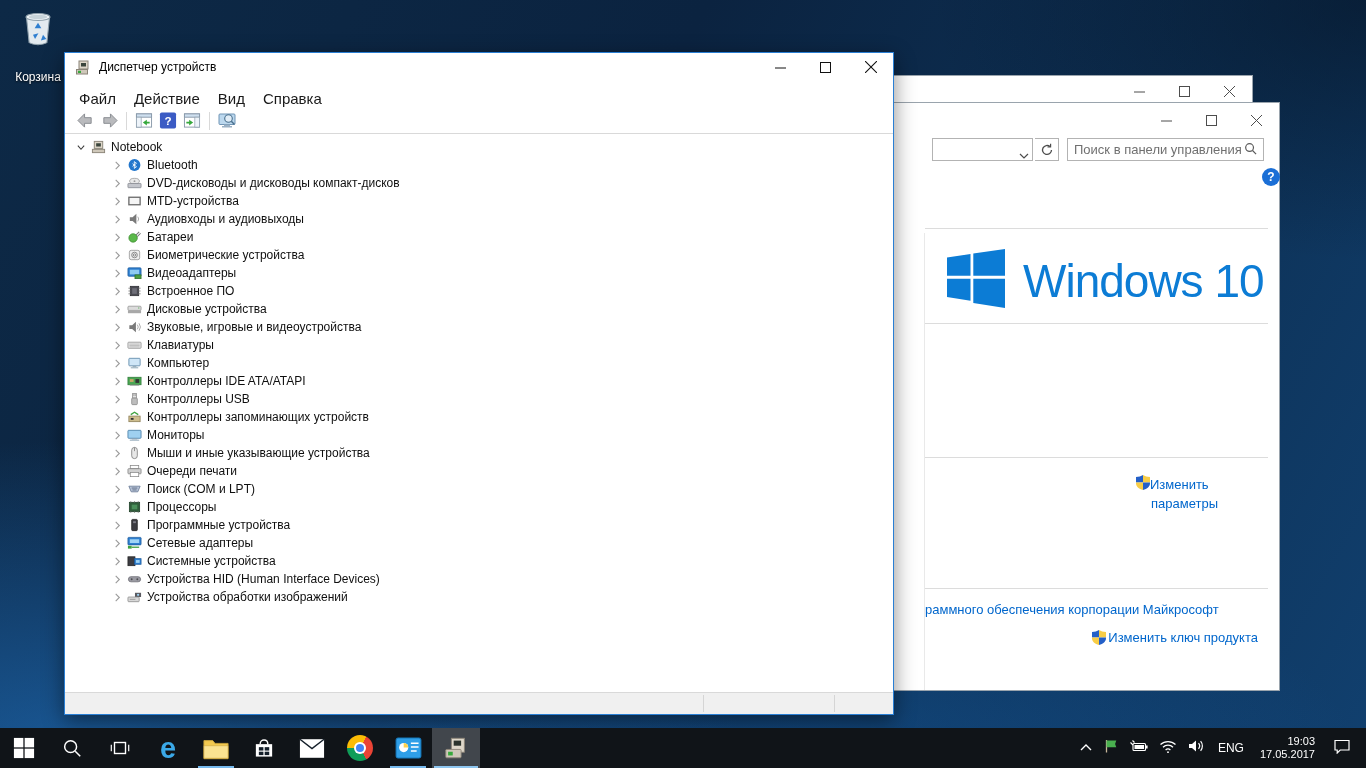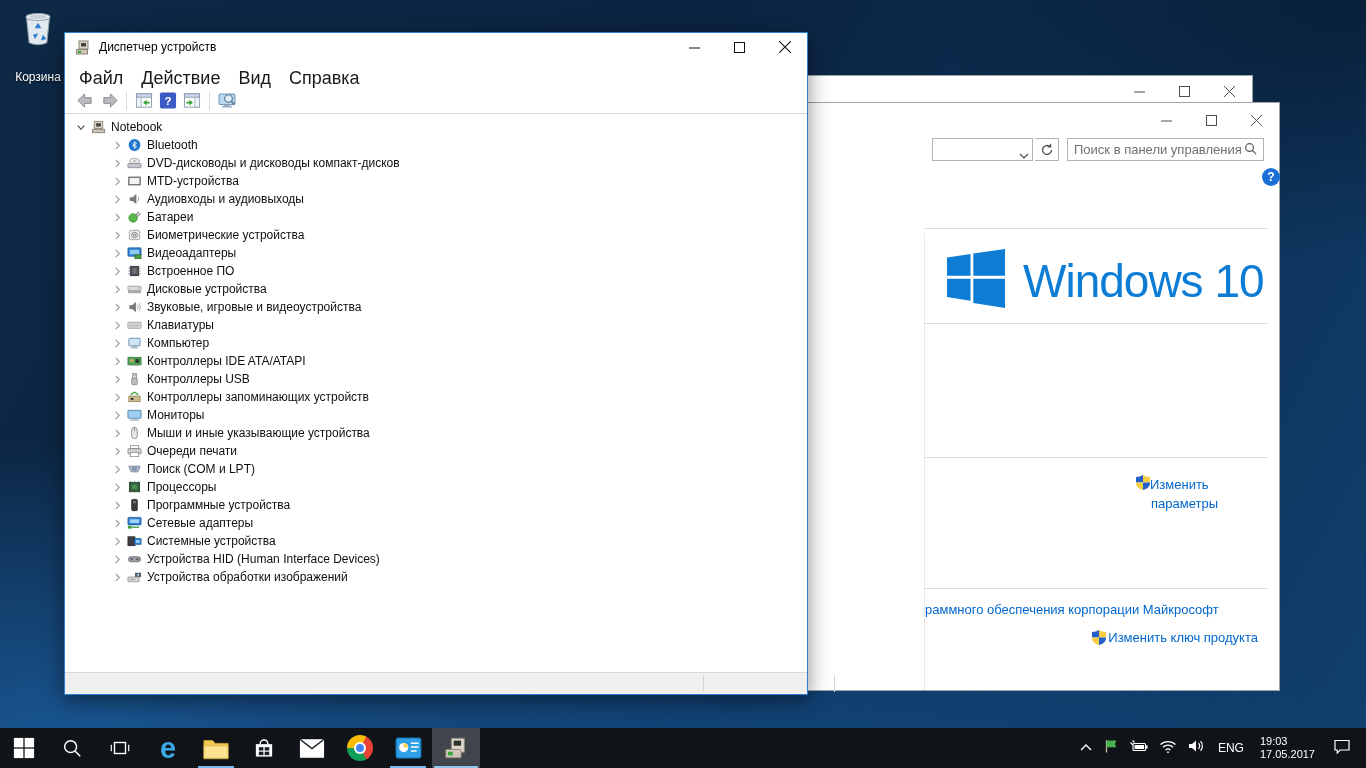--- a/index.html
+++ b/index.html
@@ -42,27 +42,27 @@
   .logo-row { position:absolute; left:246px; top:146px; display:flex; align-items:center; }
   .logo-text { margin-left:18px; font-size:46px; font-weight:300; letter-spacing:-1px; color:#0c7cd5; line-height:1; }
   .link { color:#0066cc; font-size:13px; text-decoration:none; }
   .chg-settings { position:absolute; right:47px; top:372px; width:96px; text-align:left; }
   .chg-settings .line1 { display:flex; align-items:center; }
   .chg-settings .line2 { margin-left:15px; }
   .partial-text { position:absolute; left:224px; top:499px; font-size:13px; color:#0066cc; white-space:nowrap; }
   .chg-key { position:absolute; right:21px; top:527px; display:flex; align-items:center; }
 
   
-  .w3 { left:64px; top:32px; width:744px; height:663px; border:1px solid #2a7fd4; box-shadow:0 6px 20px rgba(0,0,0,.45); }
+  .w3 { left:64px; top:52px; width:830px; height:663px; border:1px solid #2a7fd4; box-shadow:0 6px 20px rgba(0,0,0,.45); }
   .w3 .titlebar { position:absolute; left:0; top:0; width:100%; height:28px; background:#fff; display:flex; align-items:center; }
   .w3 .titlebar .app-ico { margin:0 8px 0 10px; display:flex; }
   .w3 .titlebar .t { font-size:12px; color:#000; }
   .w3 .win-ctrls .wc { height:28px; }
   .menubar { position:absolute; left:0; top:28px; width:100%; height:27px; background:#fff; display:flex; align-items:center; padding-left:5px; }
-  .menubar .mi { font-size:18px; color:#1a1a1a; padding:0 9px; line-height:27px;margin-top:8px; }
+  .menubar .mi { font-size:15px; color:#1a1a1a; padding:0 9px; line-height:27px;margin-top:8px; }
   .toolbar { position:absolute; left:0; top:55px; width:100%; height:25px; background:#fff; display:flex; align-items:center; padding-left:8px; }
   .tb-ico { width:24px; height:20px; display:flex; align-items:center; justify-content:center; }
   .tb-sep { width:1px; height:18px; background:#d9d9d9; margin:0 5px; }
   .content { position:absolute; left:0; top:80px; width:100%; bottom:22px; background:#fff; border-top:1px solid #d9d9d9; overflow:hidden; }
   .tree { padding-top:4px; }
   .tree-row { height:18px; display:flex; align-items:center; padding-left:8px; font-size:12px; color:#0f0f0f; white-space:nowrap; }
   .tree-row.child { padding-left:44px; }
   .tw { width:16px; display:flex; justify-content:center; }
   .ti { width:18px; display:flex; justify-content:center; margin-right:4px; }
   .statusbar { position:absolute; left:0; bottom:0; width:100%; height:22px; background:#f0f0f0; border-top:1px solid #d9d9d9; }
@@ -71,21 +71,21 @@
   
   .taskbar { position:absolute; left:0; bottom:0; width:1366px; height:40px; background:#101418; display:flex; align-items:stretch; z-index:50; }
   .tb-apps { display:flex; }
   .tb-btn { position:relative; width:48px; display:flex; align-items:center; justify-content:center; }
   .tb-btn.active { background:#41464c; }
   .tb-underline { position:absolute; left:6px; right:6px; bottom:0; height:2px; background:#76b9ed; }
   .tb-btn.active .tb-underline { left:2px; right:2px; background:#8ec6f0; }
   .tray { margin-left:auto; display:flex; align-items:center; color:#fff; }
   .tray-item { display:flex; align-items:center; justify-content:center; height:40px; padding:0 5px; }
   .tray-lang { font-size:12px; padding:0 8px; }
-  .tray-clock { font-size:11px; line-height:13px; text-align:left; padding:0 8px; }
+  .tray-clock { font-size:11px; line-height:13px; text-align:right; padding:0 8px; }
   .show-desktop { width:5px; border-left:1px solid rgba(255,255,255,.25); }
 
   .chrome-disc { position:relative; width:26px; height:26px; border-radius:50%;
     background:conic-gradient(from 150deg, #0f9d58 0 120deg, #fbbc05 0 240deg, #ea4335 0 360deg); display:block; }
   .chrome-disc .cw { position:absolute; left:7px; top:7px; width:12px; height:12px; border-radius:50%; background:#fff; }
   .chrome-disc .cb { position:absolute; left:9px; top:9px; width:8px; height:8px; border-radius:50%; background:#4285f4; }
 </style>
 </head>
 <body>
 

